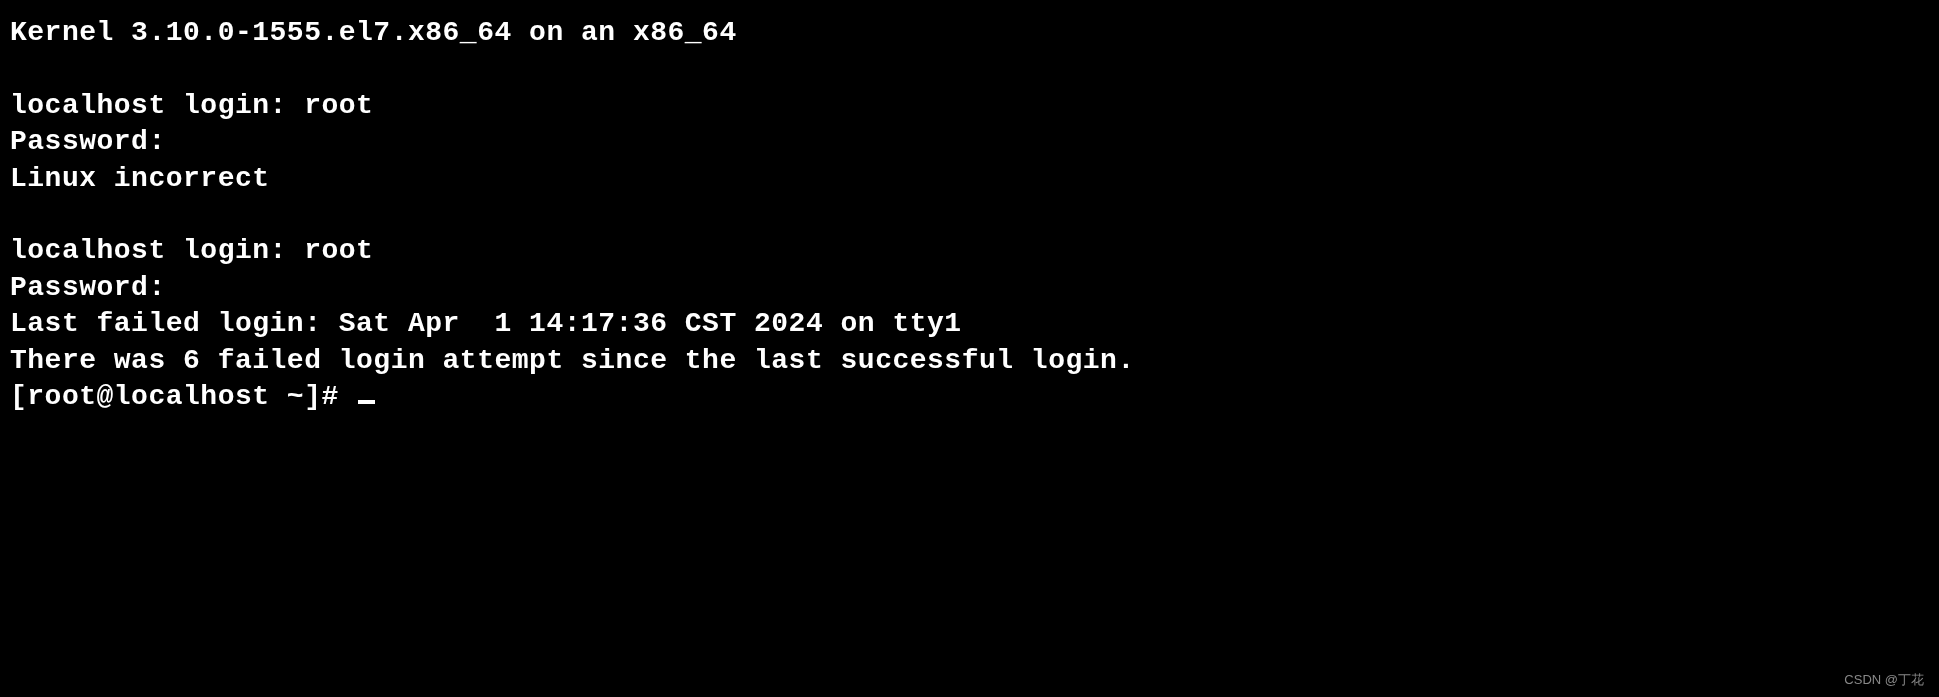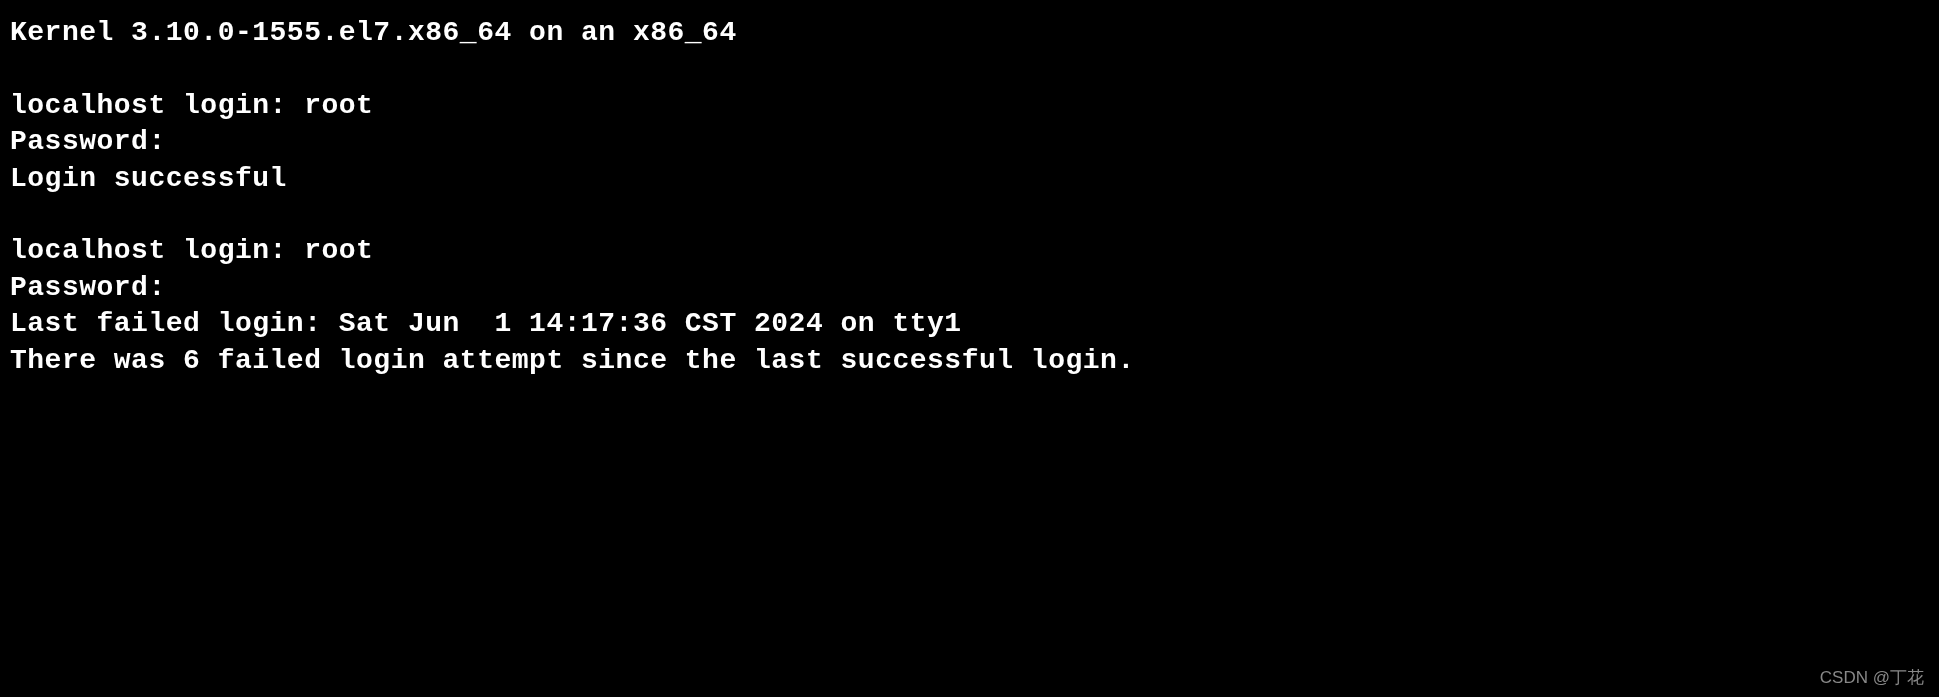--- a/index.html
+++ b/index.html
@@ -29,36 +29,37 @@
       width: 0.6em;
       height: 0.15em;
       background-color: #ffffff;
       vertical-align: baseline;
       margin-left: 2px;
     }
     .watermark {
       position: absolute;
       bottom: 8px;
       right: 15px;
-      font-size: 17px;
+      font-size: 13px;
       font-weight: normal;
       color: #888888;
       font-family: sans-serif;
       letter-spacing: 0;
     }
   </style>
 </head>
 <body>
 
 <div>
   <div class="terminal-line">Kernel 3.10.0-1555.el7.x86_64 on an x86_64</div>
   <div class="terminal-line"></div>
   <div class="terminal-line">localhost login: root</div>
   <div class="terminal-line">Password:</div>
-  <div class="terminal-line">Login successful</div>
+  <div class="terminal-line">Linux incorrect</div>
   <div class="terminal-line"></div>
   <div class="terminal-line">localhost login: root</div>
   <div class="terminal-line">Password:</div>
-  <div class="terminal-line">Last failed login: Sat Jun  1 14:17:36 CST 2024 on tty1</div>
+  <div class="terminal-line">Last failed login: Sat Apr  1 14:17:36 CST 2024 on tty1</div>
   <div class="terminal-line">There was 6 failed login attempt since the last successful login.</div>
+  <div class="terminal-line"><span>[root@localhost ~]# </span><span class="cursor"></span></div>
 </div>
 
 <div class="watermark">CSDN @丁花</div>
 
 </body></html>

